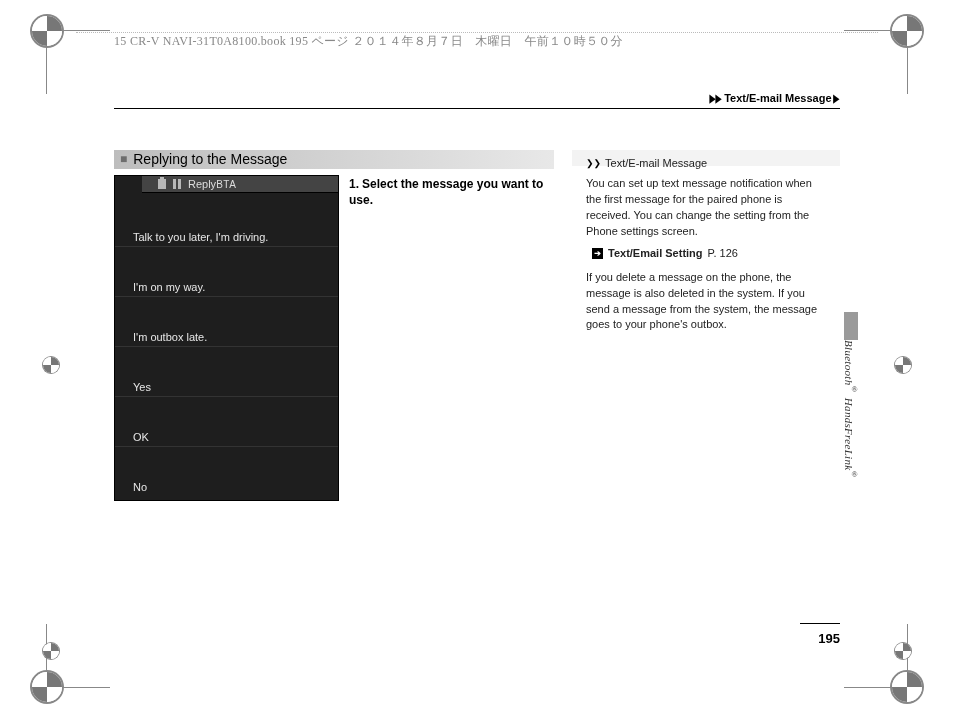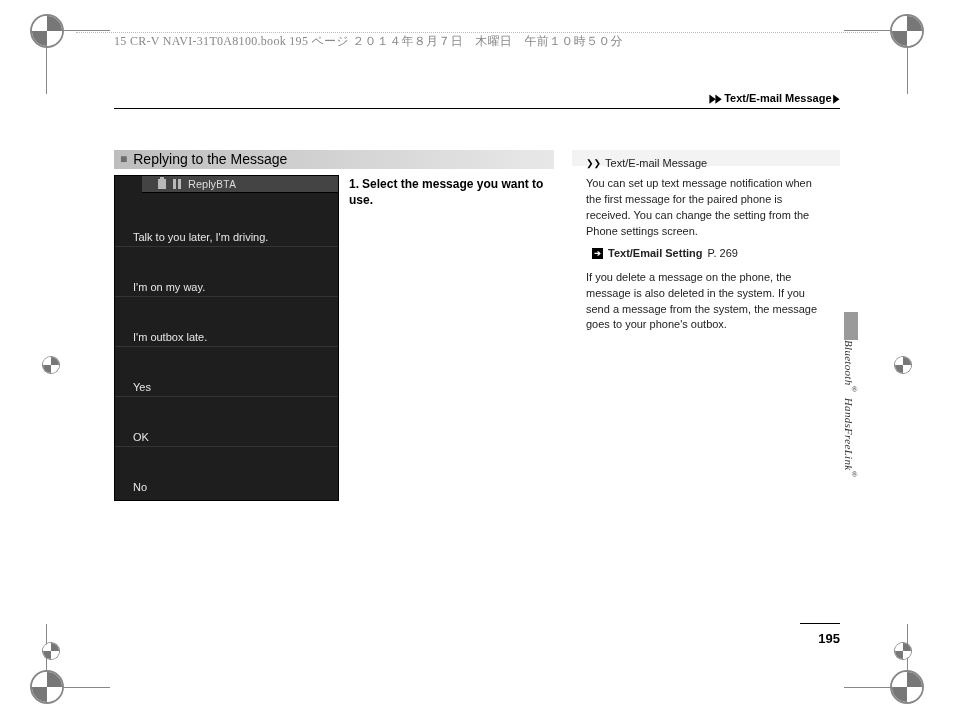--- a/index.html
+++ b/index.html
@@ -232,21 +232,21 @@
   <div class="col-right">
     <div class="info-panel">
       <div class="info-title">
         <span class="dbl-chev">❯❯</span>
         <span>Text/E-mail Message</span>
       </div>
       <div>You can set up text message notification when the first message for the paired phone is received. You can change the setting from the Phone settings screen.</div>
       <div class="ref-line">
         <span class="ref-ico">➔</span>
         <span class="rt">Text/Email Setting</span>
-        <span>P. 269</span>
+        <span>P. 126</span>
       </div>
       <div>If you delete a message on the phone, the message is also deleted in the system. If you send a message from the system, the message goes to your phone's outbox.</div>
     </div>
   </div>
 </div>
 
 <div class="side-tab"></div>
 <div class="side-label">
   <span>Bluetooth</span><span class="reg">®</span><span> HandsFreeLink</span><span class="reg">®</span>
 </div>

